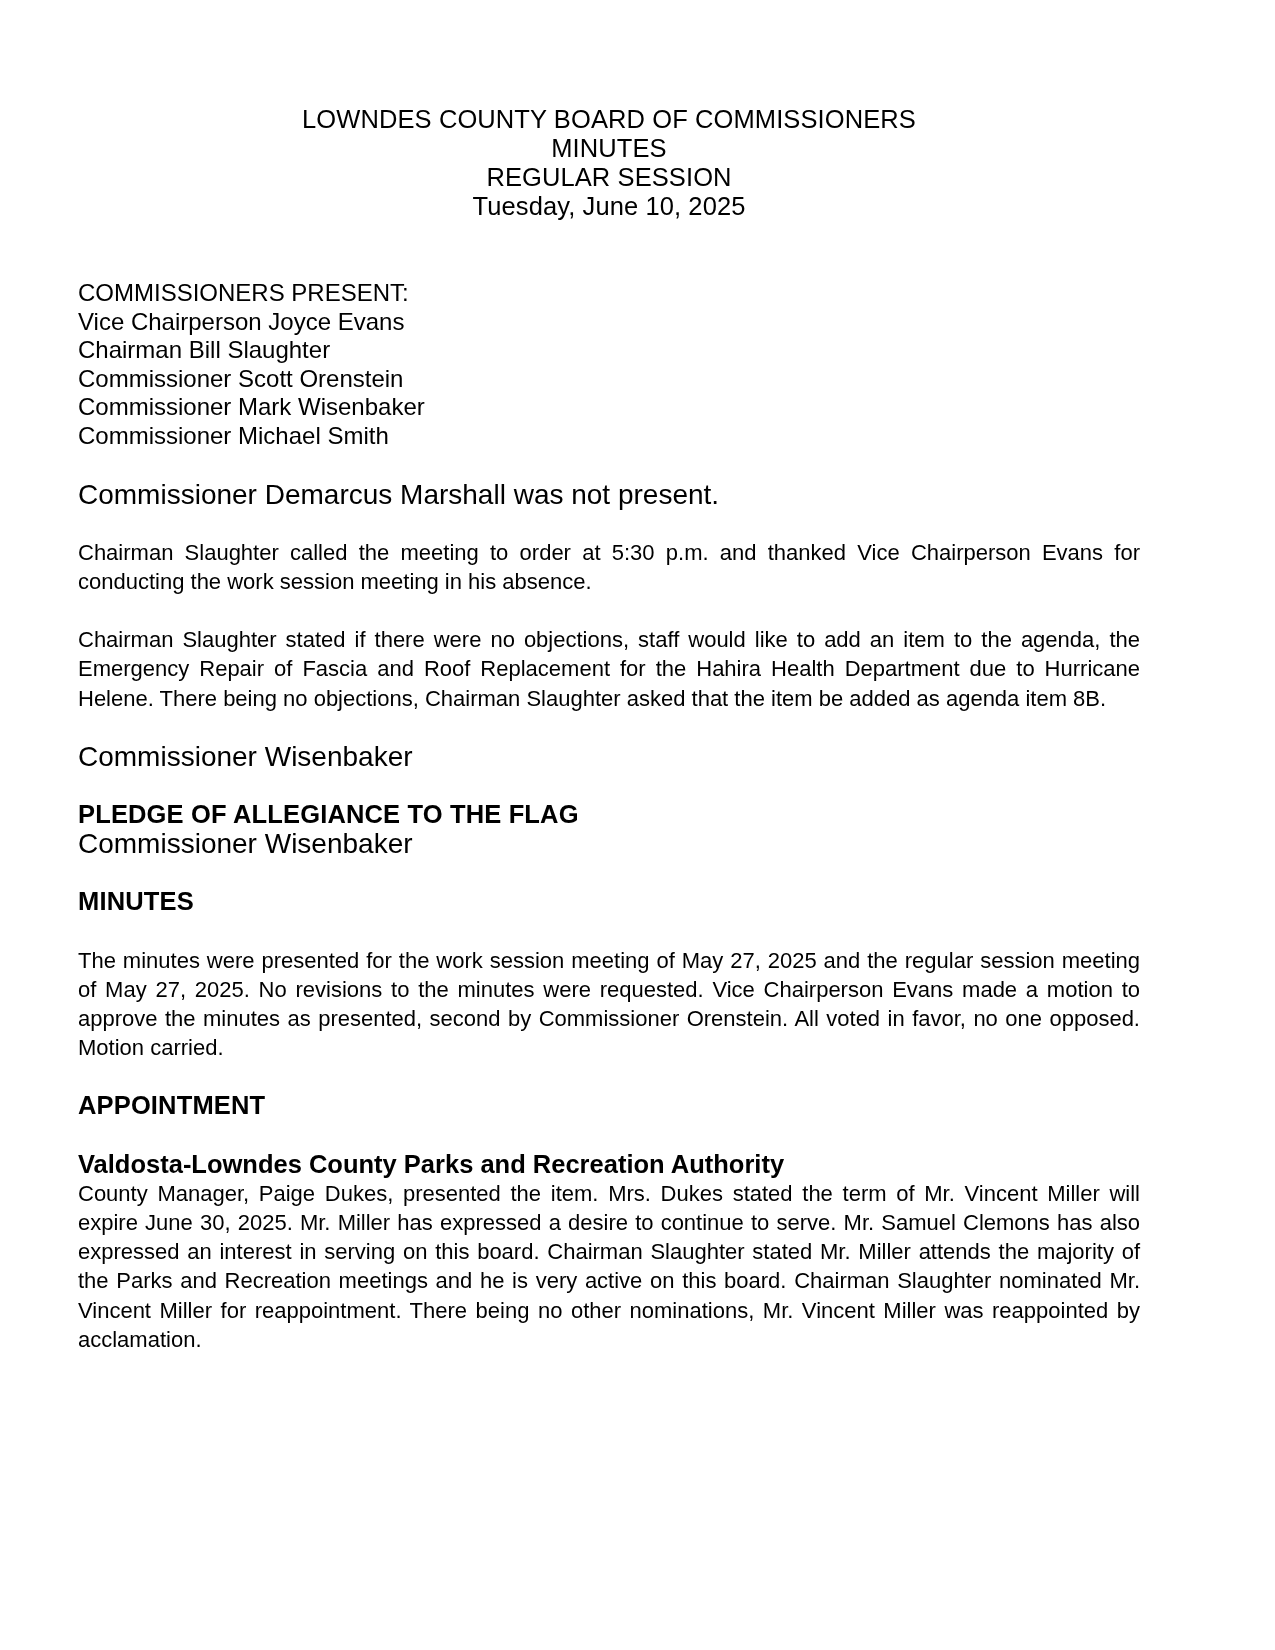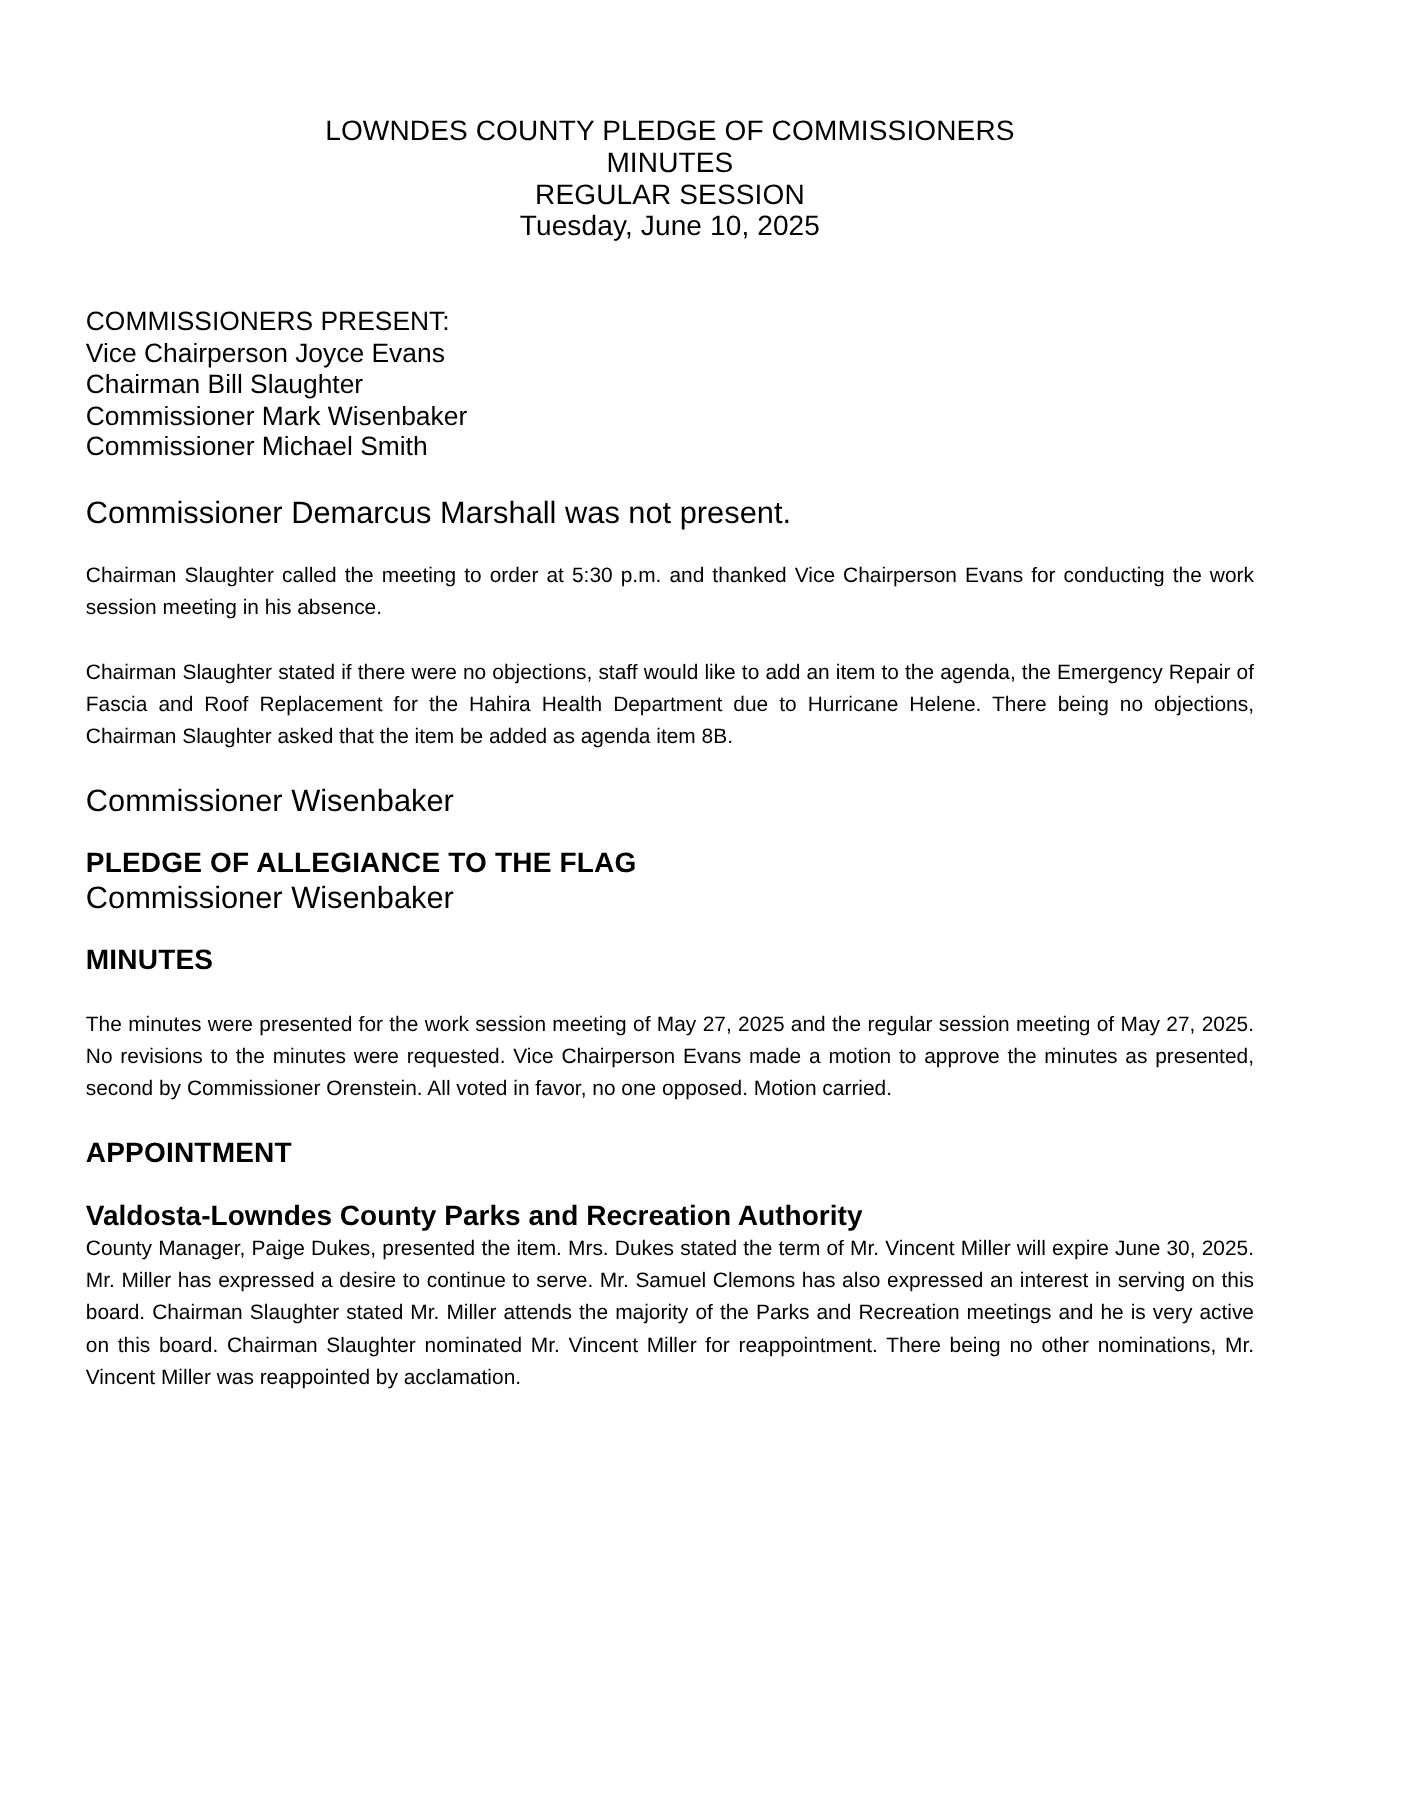--- a/index.html
+++ b/index.html
@@ -38,21 +38,21 @@
   .spacer-md { height: 29px; }
 
   .roster {
     font-size: 24px;
     line-height: 28.6px;
   }
   .roster div { white-space: nowrap; }
 
   p.body-text {
     margin: 0;
-    font-size: 19px;
+    font-size: 22px;
     line-height: 29.2px;
     text-align: justify;
     text-justify: inter-word;
   }
   p.body-left {
     margin: 0;
     font-size: 28px;
     line-height: 29.2px;
     text-align: left;
   }
@@ -75,32 +75,33 @@
     text-align: left;
   }
 </style>
 </head>
 <body>
 
 <div class="page">
   <div class="content">
 
     <div class="doc-header">
-      <div>LOWNDES COUNTY PLEDGE OF COMMISSIONERS</div>
+      <div>LOWNDES COUNTY BOARD OF COMMISSIONERS</div>
       <div>MINUTES</div>
       <div>REGULAR SESSION</div>
       <div>Tuesday, June 10, 2025</div>
     </div>
 
     <div class="spacer-lg"></div>
 
     <div class="roster">
       <div>COMMISSIONERS PRESENT:</div>
       <div>Vice Chairperson Joyce Evans</div>
       <div>Chairman Bill Slaughter</div>
+      <div>Commissioner Scott Orenstein</div>
       <div>Commissioner Mark Wisenbaker</div>
       <div>Commissioner Michael Smith</div>
     </div>
 
     <div class="spacer-md"></div>
 
     <p class="body-left">Commissioner Demarcus Marshall was not present.</p>
 
     <div class="spacer-md"></div>
 

